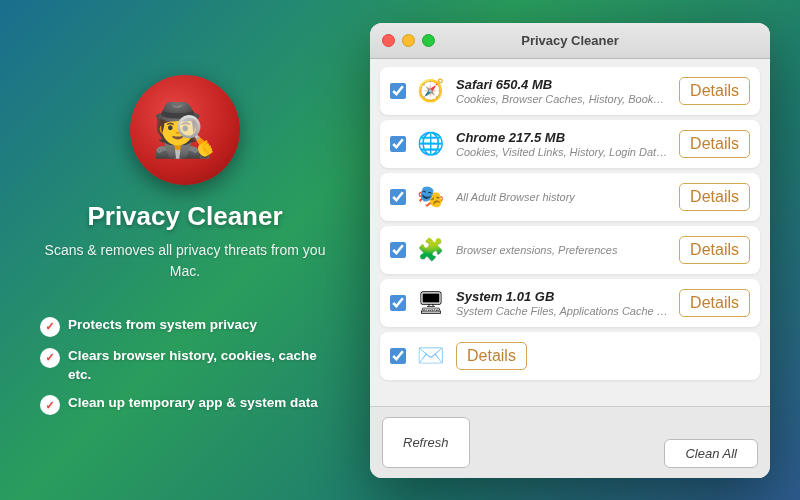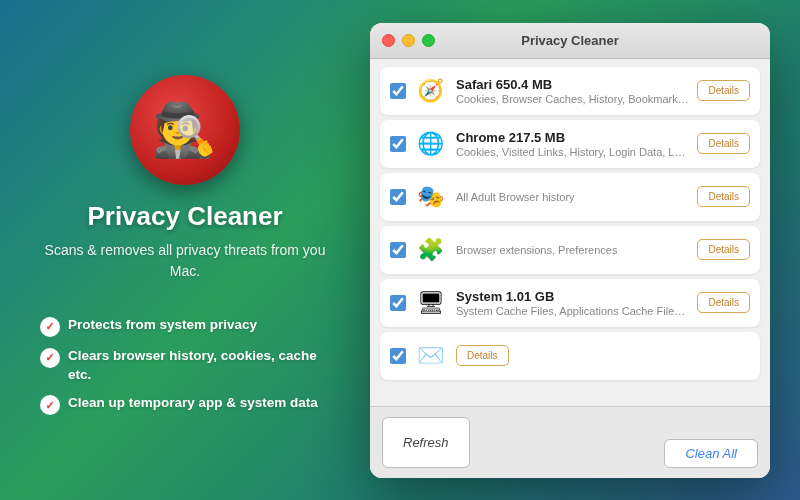--- a/index.html
+++ b/index.html
@@ -180,20 +180,21 @@
       display: flex;
       align-items: center;
       justify-content: center;
       font-size: 22px;
       border-radius: 6px;
     }
 
     .row-text {
       flex: 1;
       min-width: 0;
+      font-style: italic;
     }
 
     .row-title {
       font-size: 13px;
       font-weight: 600;
       color: #222;
       white-space: nowrap;
       overflow: hidden;
       text-overflow: ellipsis;
     }
@@ -206,21 +207,21 @@
       text-overflow: ellipsis;
       margin-top: 1px;
     }
 
     .details-btn {
       background: white;
       border: 1.5px solid #d4a853;
       color: #c08030;
       border-radius: 5px;
       padding: 4px 10px;
-      font-size: 10px;
+      font-size: 16px;
       font-weight: 500;
       cursor: pointer;
       flex-shrink: 0;
       white-space: nowrap;
     }
 
     .footer {
       background: #e8e8e8;
       border-top: 1px solid #ccc;
       padding: 10px 12px;
@@ -239,21 +240,21 @@
       font-style: italic;
     }
 
     .refresh-btn {
       background: white;
       color: #444;
     }
 
     .clean-btn {
       background: white;
-      color: #3b82f6;
+      color: #404040;
       margin-top: 22px;
     }
   </style>
 </head>
 <body>
 
 <div class="outer">
 
   <div class="left-panel">
     <div class="app-icon-wrapper">

